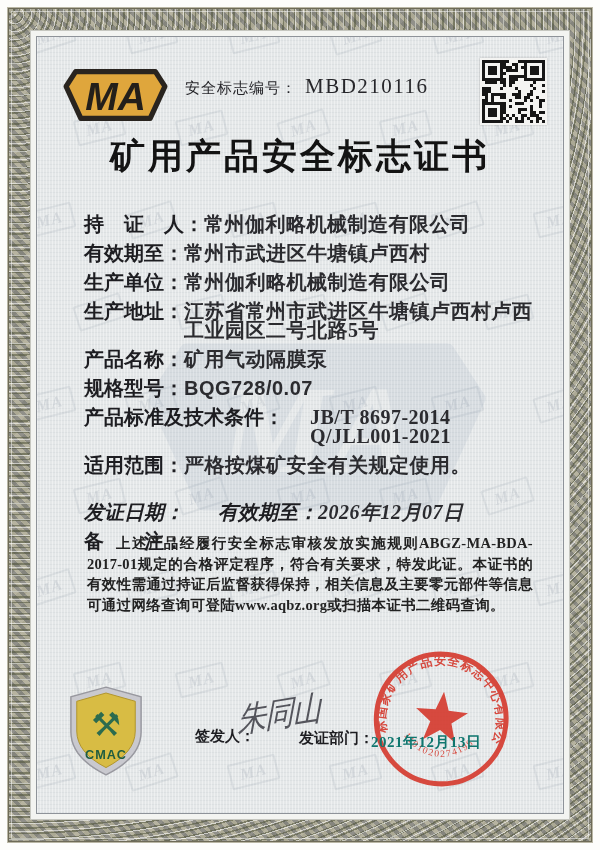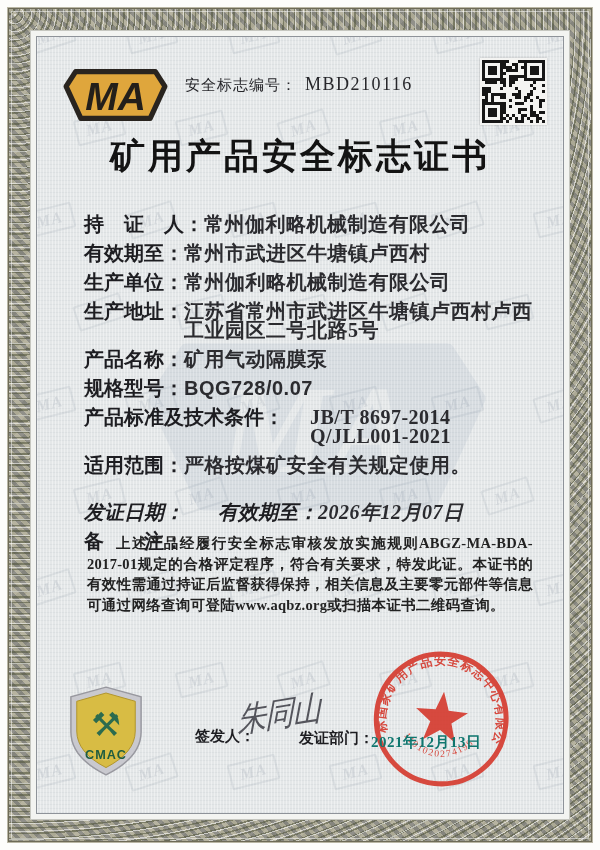--- a/index.html
+++ b/index.html
@@ -23,21 +23,21 @@
       repeating-linear-gradient(0deg, rgba(168,178,184,.14) 0 1px, transparent 1px 4px);}
   .content{position:absolute;inset:0;}
   
   .wm-layer{position:absolute;inset:0;overflow:hidden;pointer-events:none;}
   .wm-layer span{position:absolute;display:inline-block;padding:2px 9px;border:2px solid rgba(142,152,164,.17);
     border-radius:2px;color:rgba(142,152,164,.20);font:italic 700 16px "Liberation Serif",serif;letter-spacing:1px;}
   .wm-big{position:absolute;left:110px;top:290px;opacity:.12;pointer-events:none;}
   
   .ma-logo{position:absolute;left:26px;top:32px;}
   .cert-line{position:absolute;left:148px;top:37px;font-size:15px;color:#26262a;letter-spacing:1px;}
-  .cert-line .num{font-size:18px;letter-spacing:1.5px;margin-left:8px;}
+  .cert-line .num{font-size:21px;letter-spacing:1.5px;margin-left:8px;}
   .qr{position:absolute;left:443px;top:21px;display:grid;grid-template-columns:repeat(21,3px);
       grid-auto-rows:3px;background:#f4f4f2;padding:2px;box-shadow:0 0 2px rgba(0,0,0,.25);}
   .qr i.on{background:#161616;}
   
   .title{position:absolute;left:0;right:0;top:96px;margin:0;text-align:center;
     font-size:35px;font-weight:700;color:#131313;letter-spacing:3px;}
   
   .fields{position:absolute;left:47px;right:24px;top:178px;font-size:20px;line-height:19px;color:#1d1d21;}
   .frow{display:flex;align-items:flex-start;margin-bottom:10px;}
   .flabel{flex:0 0 auto;min-width:92px;font-weight:700;white-space:nowrap;}

